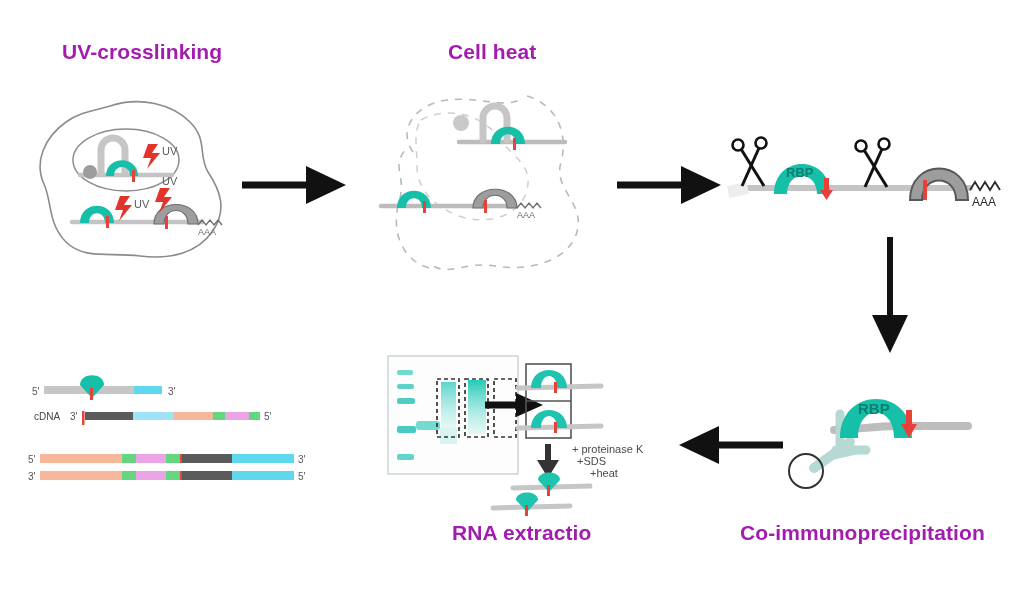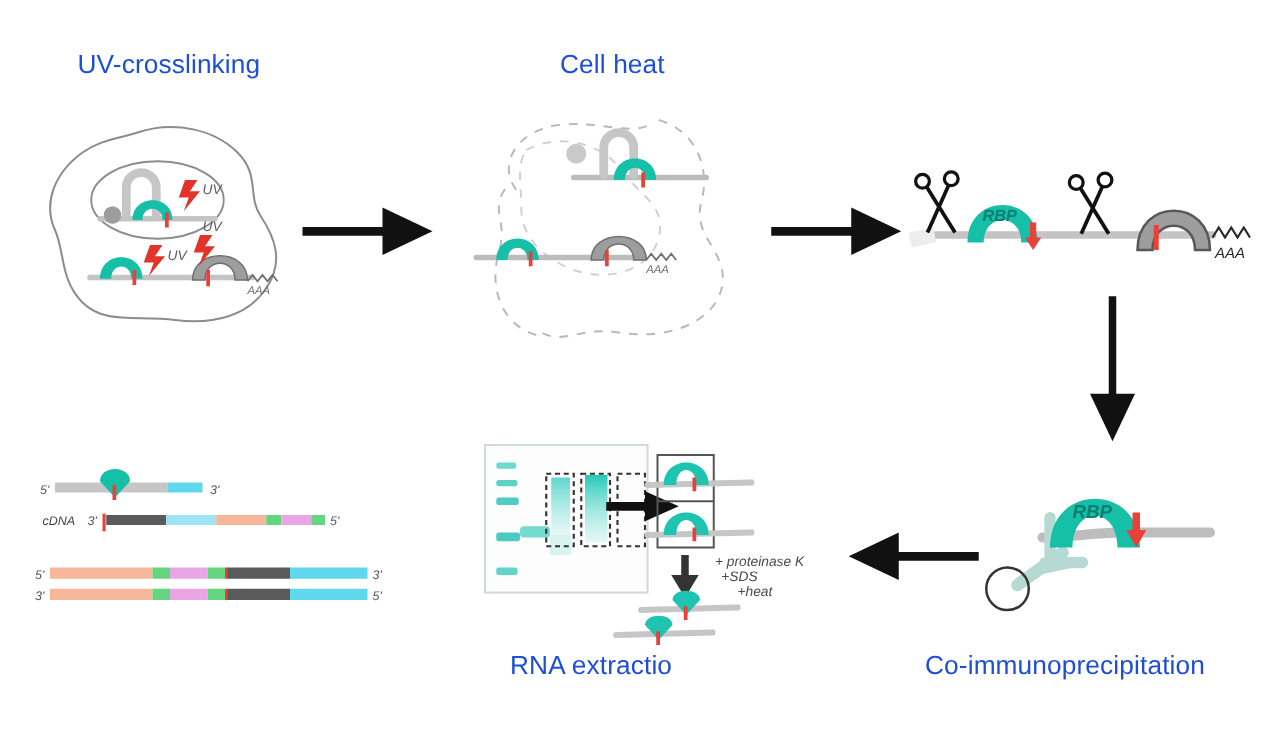--- a/index.html
+++ b/index.html
@@ -5,34 +5,34 @@
 <style>
   html,body{margin:0;padding:0;}
   body{
     width:1024px;height:600px;background:#ffffff;
     font-family:"Liberation Sans", sans-serif;
     color:#1a1a1a;overflow:hidden;position:relative;
   }
   .stage{position:absolute;inset:0;}
   .abs{position:absolute;}
   .label{
-    font-size:21px;color:#1d4ed8;letter-spacing:.1px;
-    white-space:nowrap;font-weight:400;
+    font-size:21px;color:#a21caf;letter-spacing:.1px;
+    white-space:nowrap;font-weight:700;
   }
   svg{display:block;overflow:visible;}
-  .panel{position:absolute;font-style:italic;}
+  .panel{position:absolute;}
 </style>
 </head>
 <body>
 
 <div class="stage">
 
   <div class="abs label" style="left:62px;top:40px;">UV-crosslinking</div>
   <div class="abs label" style="left:448px;top:40px;">Cell heat</div>
-  <div class="abs label" style="left:408px;top:521px;text-align:center;">RNA extractio</div>
+  <div class="abs label" style="left:452px;top:521px;text-align:center;">RNA extractio</div>
   <div class="abs label" style="left:740px;top:521px;">Co-immunoprecipitation</div>
 
   <div class="panel" style="left:22px;top:92px;width:230px;height:180px;">
     <svg width="230" height="180" viewBox="0 0 230 180">
 
       <path d="M88 14 C118 4 150 12 168 30 C186 48 176 64 186 80
                C198 98 206 118 190 140 C176 160 150 168 118 164
                C88 160 62 168 44 150 C26 132 30 110 22 92
                C12 70 22 46 44 30 C58 20 72 19 88 14 Z" fill="none" stroke="#8c8c8c" stroke-width="1.6"></path>
 

